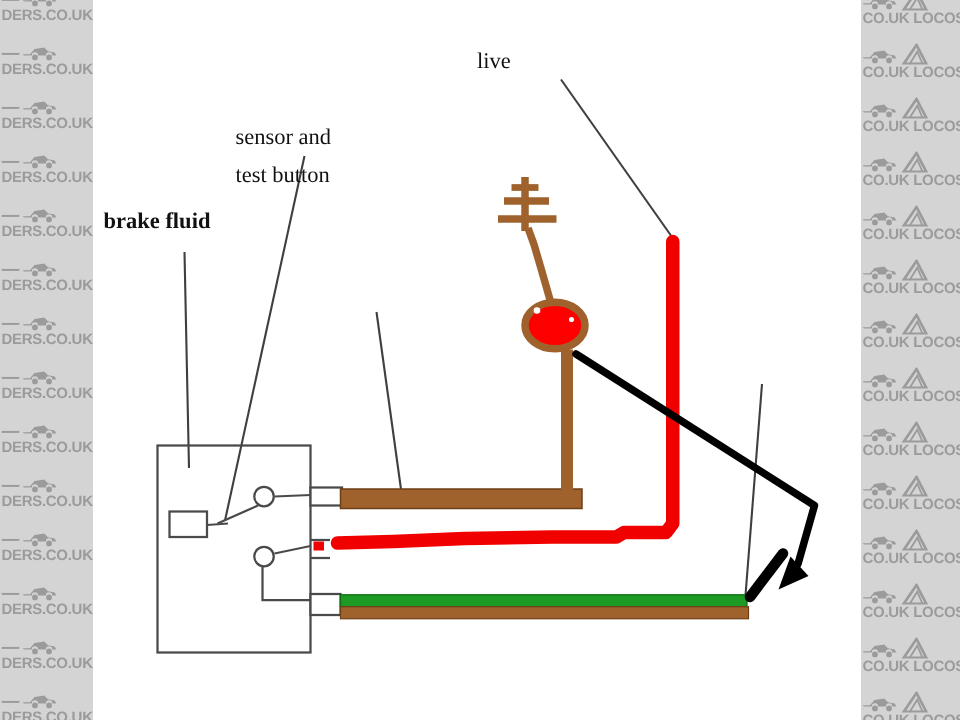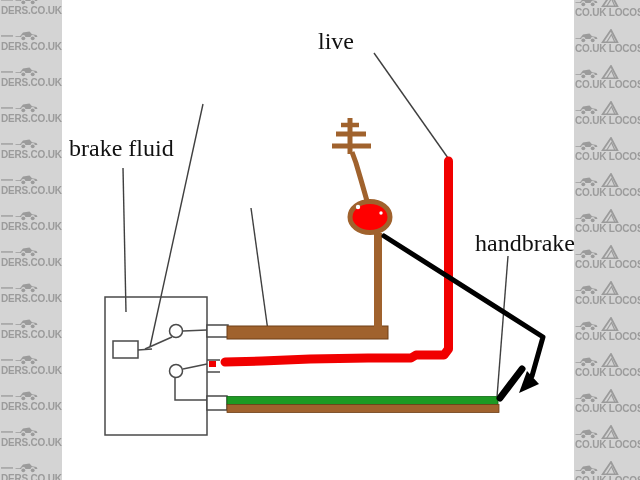--- a/index.html
+++ b/index.html
@@ -6,23 +6,23 @@
   .screen{position:relative;width:640px;height:480px;background:var(--canvas-bg,#ffffff);overflow:hidden;
           font-family:"Liberation Serif",serif;}
   .wm{position:absolute;top:0;bottom:0;background:var(--watermark-bg,#d4d4d4);color:var(--watermark-ink,#9b9b9b);overflow:hidden;}
   .wm-left{left:0;width:62px;}
   .wm-right{left:574px;width:66px;}
   .wm-row{position:absolute;left:1px;height:36px;}
   .wm-glyphs{display:flex;align-items:flex-end;gap:2px;height:15px;}
   .wm-text{font-family:"Liberation Sans",sans-serif;font-weight:bold;font-size:10px;line-height:11px;
            white-space:nowrap;letter-spacing:-0.2px;color:var(--watermark-ink,#9b9b9b);}
   .diagram{position:absolute;left:0;top:0;}
-  .lbl{position:absolute;font-family:"Liberation Serif",serif;font-size:24px;line-height:25px;
+  .lbl{position:absolute;font-family:"Liberation Serif",serif;font-size:15px;line-height:25px;
        color:var(--label-text,#111);white-space:nowrap;}
-  .lbl-tight{line-height:26px;}
+  .lbl-tight{line-height:26px;font-weight:bold;}
   .leader{stroke:var(--outline,#3f3f3f);stroke-width:1.4;fill:none;}
   .boxline{stroke:var(--box-outline,#4a4a4a);stroke-width:1.5;fill:none;}
   .boxfill{stroke:var(--box-outline,#4a4a4a);stroke-width:1.5;fill:#ffffff;}
   .brownfill{fill:var(--wire-brown,#a0622d);stroke:var(--wire-brown-edge,#6e3f17);stroke-width:1;}
   .brownline{stroke:var(--wire-brown,#a0622d);fill:none;}
   .redline{stroke:var(--wire-red,#f10000);fill:none;}
   .greenfill{fill:var(--wire-green,#1d9a23);stroke:var(--wire-green-edge,#0d6a12);stroke-width:0.8;}
   .blackline{stroke:var(--wire-black,#000000);fill:none;}
 </style>
 </head>
@@ -454,19 +454,22 @@
     <rect class="greenfill" x="227" y="396.5" width="271" height="8"></rect>
     <rect class="brownfill" x="227" y="404.5" width="272" height="8" style="stroke-width:0.8"></rect>
 
     <polyline class="blackline" points="384,236 543,337 532,376" stroke-width="5" stroke-linecap="round" stroke-linejoin="round"></polyline>
     <polygon points="519,393 539,384 527,371" style="fill:var(--wire-black,#000)"></polygon>
     <line class="blackline" x1="500" y1="398" x2="522" y2="369" stroke-width="7" stroke-linecap="round"></line>
   </svg>
 
   <div class="lbl" style="left:318px;top:29px">live</div>
 
+  <div class="lbl" style="left:157px;top:80px">
+    <div>sensor and</div>
+    <div>test button</div>
+  </div>
 
   <div class="lbl lbl-tight" style="left:69px;top:135px">
     <div>brake fluid</div>
   </div>
 
-  <div class="lbl" style="left:475px;top:231px">handbrake</div>
 </div>
 
 </body></html>

